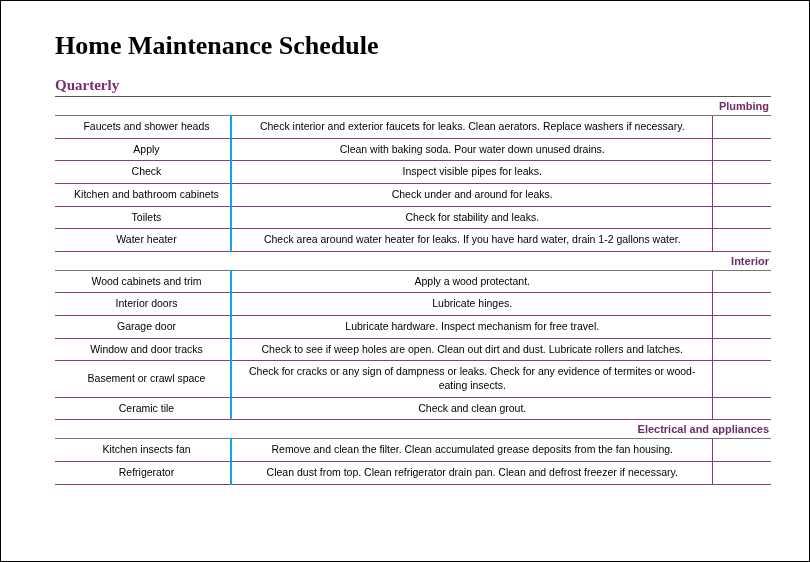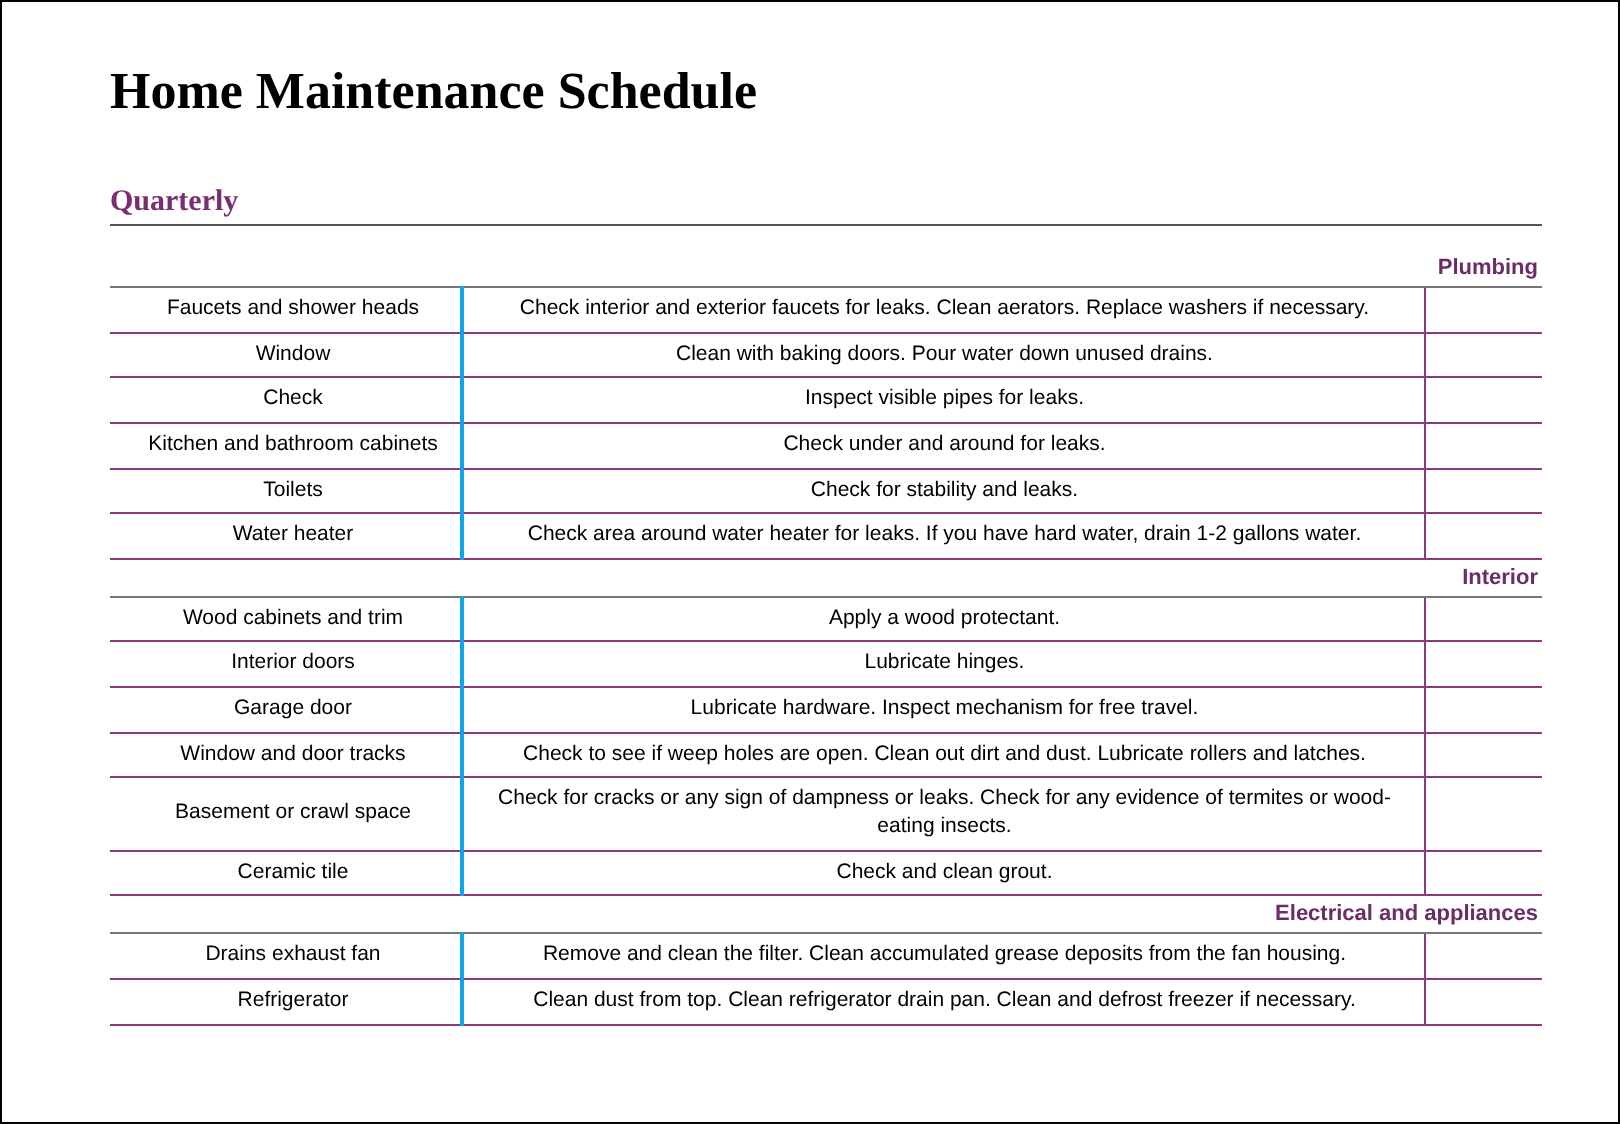--- a/index.html
+++ b/index.html
@@ -14,30 +14,30 @@
   .page {
     width: 100%;
     height: 100%;
     padding: 28px 36px 20px 52px;
   }
   .title {
     font-family: Georgia, 'Times New Roman', serif;
     font-size: 26px;
     font-weight: bold;
     color: #000;
-    margin-bottom: 32px;
+    margin-bottom: 16px;
   }
   .subtitle {
     font-family: Georgia, 'Times New Roman', serif;
     font-size: 15px;
     font-weight: bold;
     color: #7b2e6f;
     border-bottom: 1px solid #555;
     padding-bottom: 2px;
-    margin-bottom: 12px;
+    margin-bottom: 0;
   }
   table {
     width: 100%;
     border-collapse: collapse;
     table-layout: fixed;
   }
   .col-item { width: 176px; }
   .col-desc { width: auto; }
   .col-check { width: 58px; }
   tr.section-header td {
@@ -84,22 +84,22 @@
     <tbody id="table-body">
         <tr class="section-header">
           <td colspan="3">Plumbing</td>
         </tr>
         <tr class="data-row">
           <td class="item">Faucets and shower heads</td>
           <td class="desc">Check interior and exterior faucets for leaks. Clean aerators. Replace washers if necessary.</td>
           <td class="check"></td>
         </tr>
         <tr class="data-row">
-          <td class="item">Window</td>
-          <td class="desc">Clean with baking doors. Pour water down unused drains.</td>
+          <td class="item">Apply</td>
+          <td class="desc">Clean with baking soda. Pour water down unused drains.</td>
           <td class="check"></td>
         </tr>
         <tr class="data-row">
           <td class="item">Check</td>
           <td class="desc">Inspect visible pipes for leaks.</td>
           <td class="check"></td>
         </tr>
         <tr class="data-row">
           <td class="item">Kitchen and bathroom cabinets</td>
           <td class="desc">Check under and around for leaks.</td>
@@ -145,21 +145,21 @@
         </tr>
         <tr class="data-row">
           <td class="item">Ceramic tile</td>
           <td class="desc">Check and clean grout.</td>
           <td class="check"></td>
         </tr>
         <tr class="section-header">
           <td colspan="3">Electrical and appliances</td>
         </tr>
         <tr class="data-row">
-          <td class="item">Drains exhaust fan</td>
+          <td class="item">Kitchen insects fan</td>
           <td class="desc">Remove and clean the filter. Clean accumulated grease deposits from the fan housing.</td>
           <td class="check"></td>
         </tr>
         <tr class="data-row">
           <td class="item">Refrigerator</td>
           <td class="desc">Clean dust from top. Clean refrigerator drain pan. Clean and defrost freezer if necessary.</td>
           <td class="check"></td>
         </tr>
       </tbody>
   </table>

